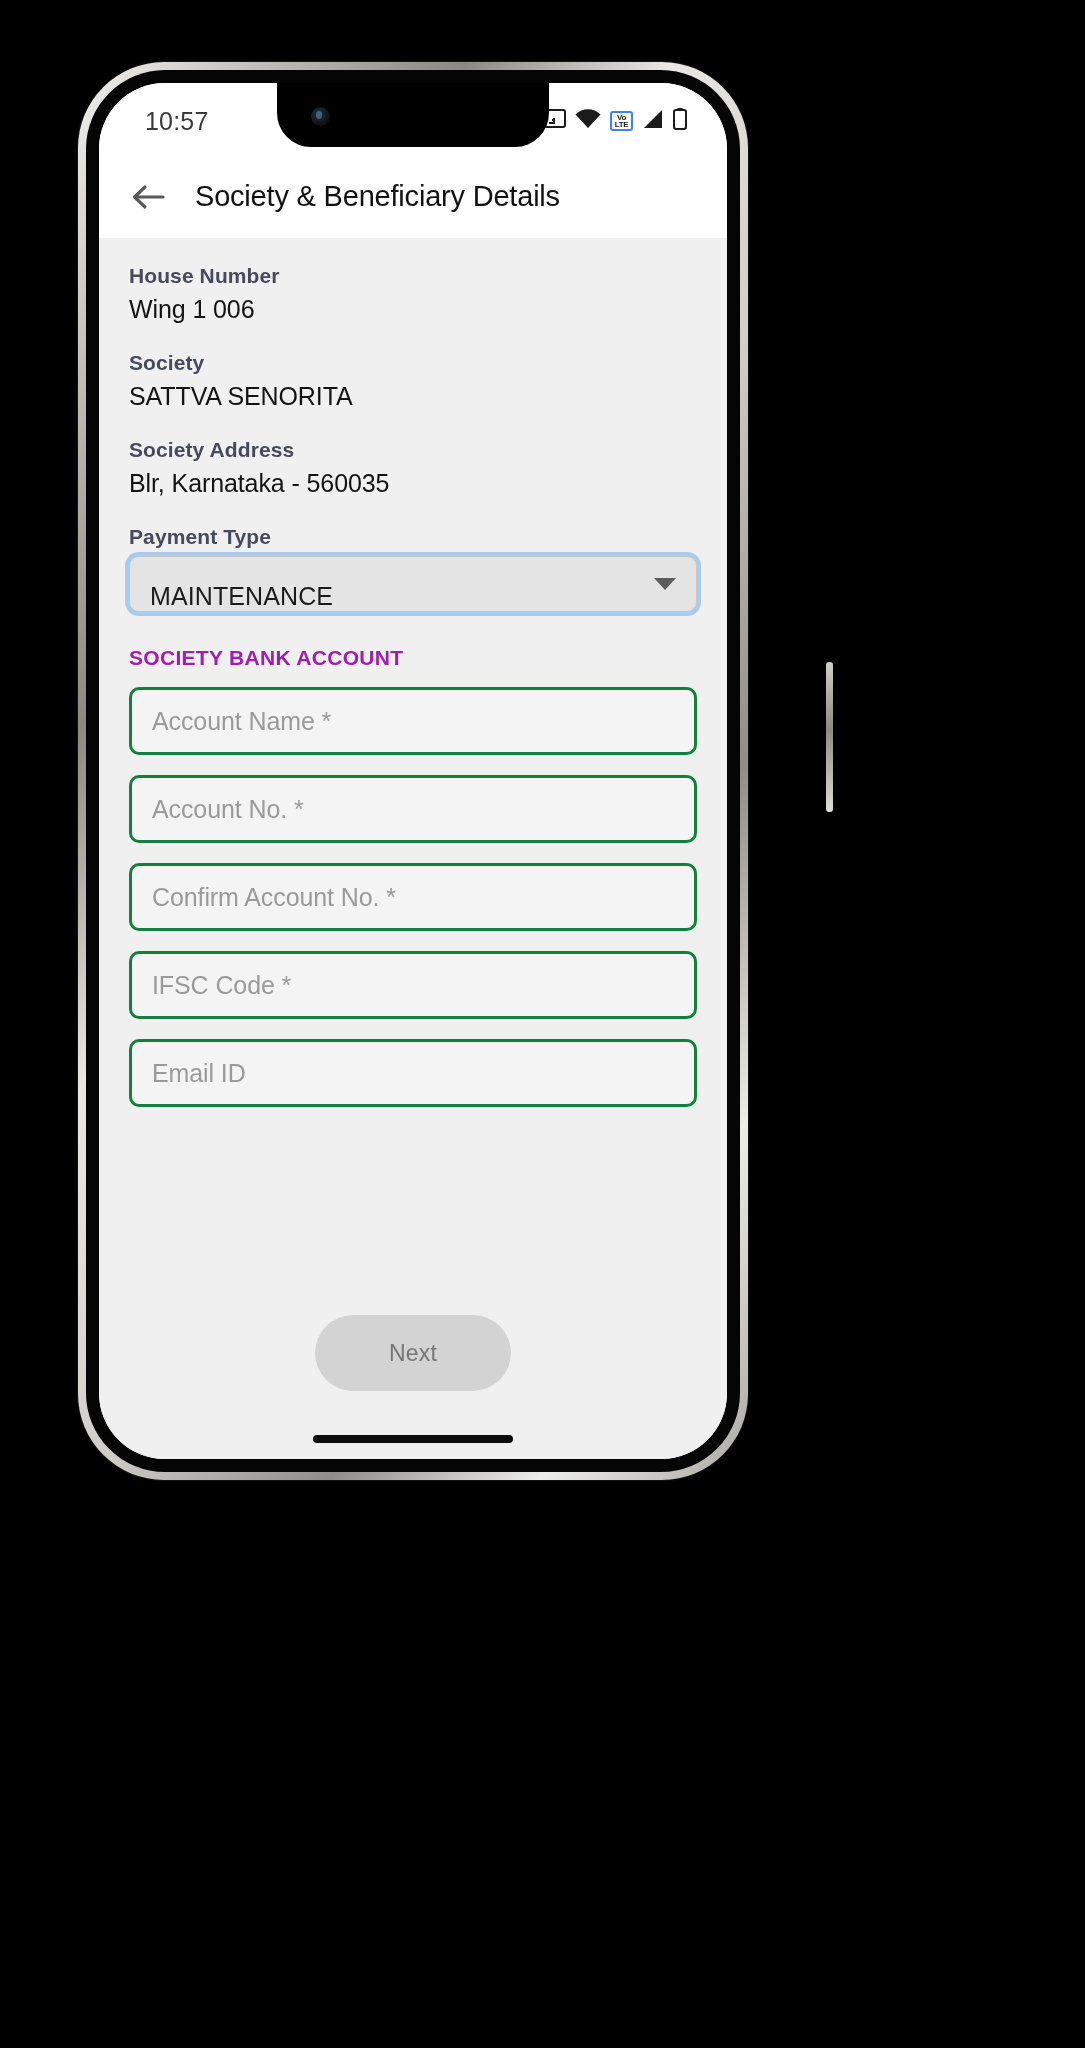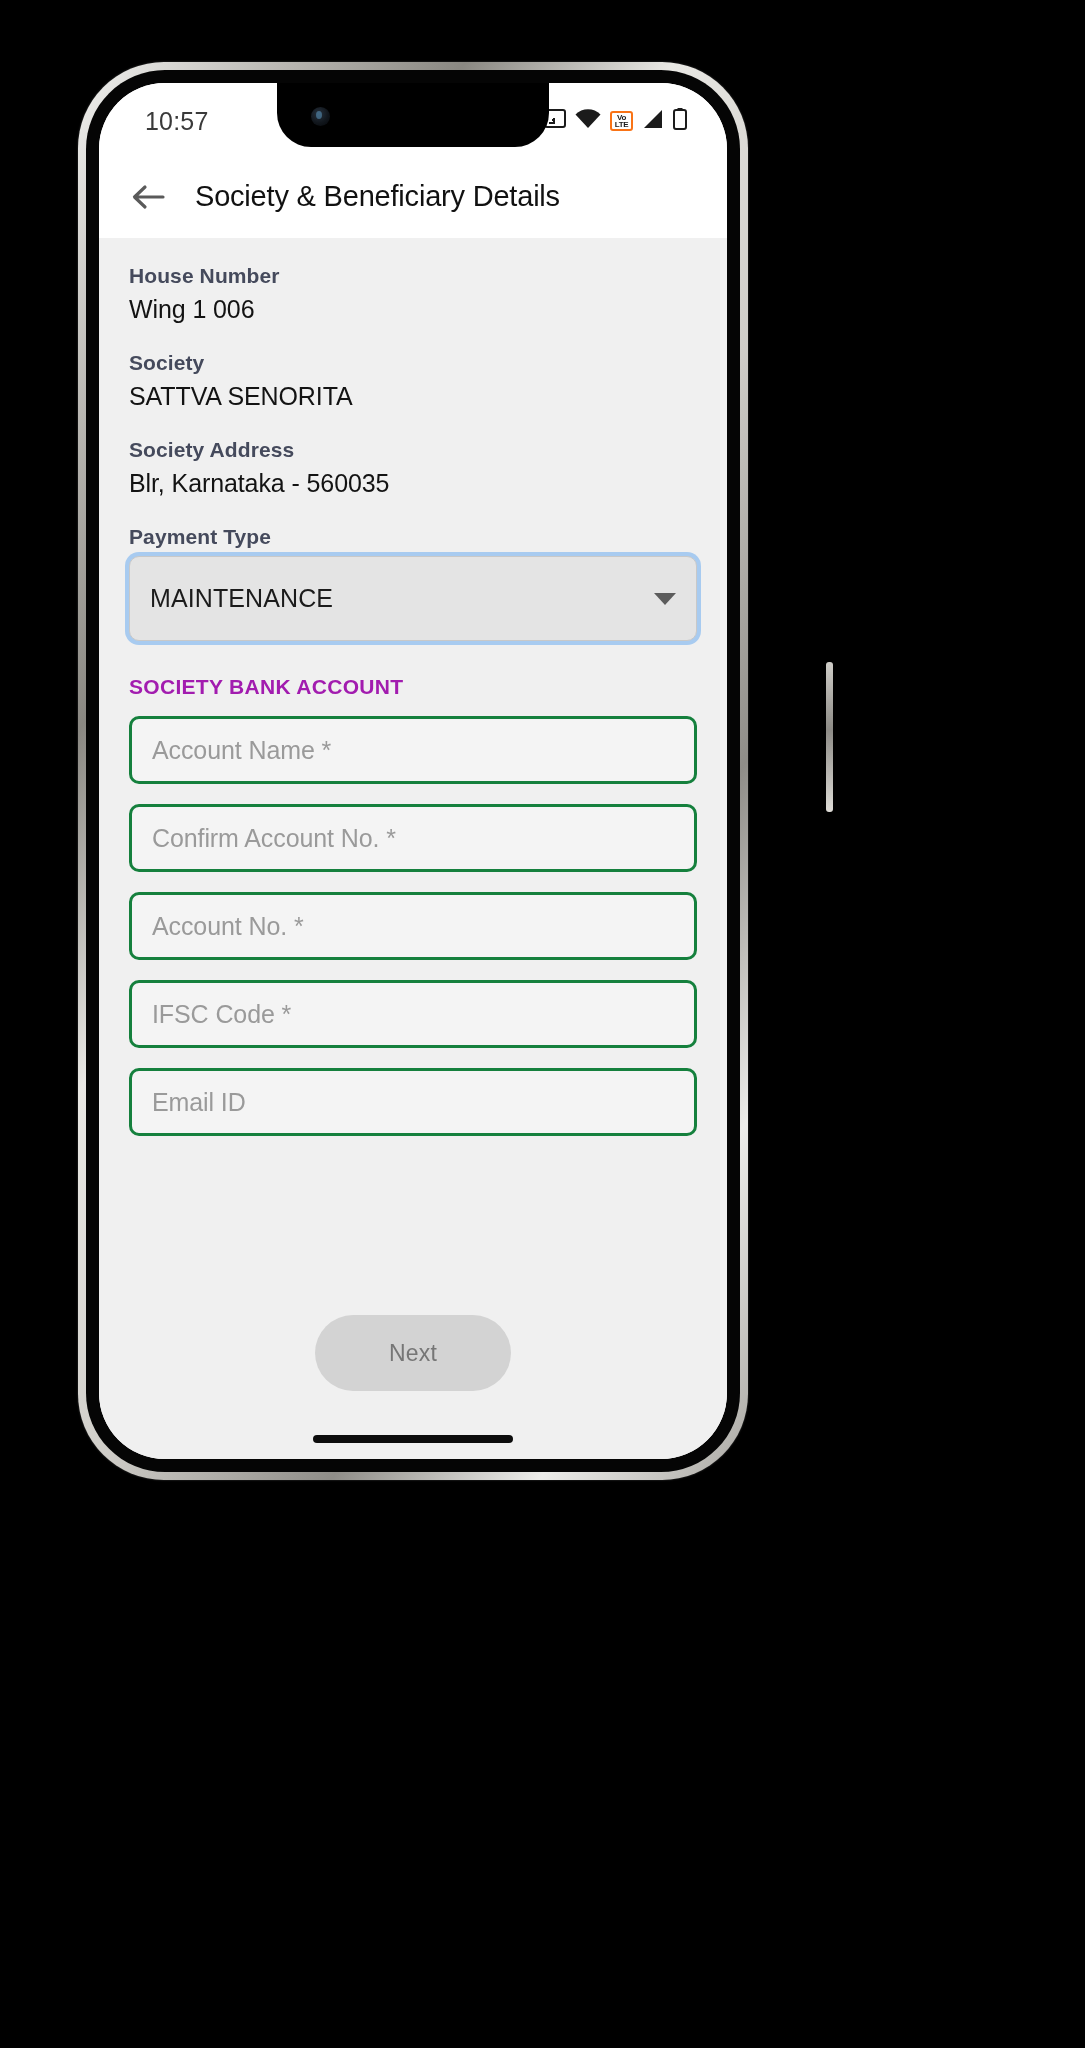--- a/index.html
+++ b/index.html
@@ -85,21 +85,21 @@
     align-items: center;
     gap: 9px;
     padding-top: 4px;
   }
 
   .si { display: block; }
 
   .volte-badge {
     width: 23px;
     height: 20px;
-    border: 2px solid #f97316;
+    border: 2px solid #3b82f6;
     border-radius: 3px;
     font-size: 8px;
     line-height: 7px;
     font-weight: 700;
     color: #1b1b1b;
     text-align: center;
     padding-top: 1px;
     letter-spacing: -0.3px;
   }
 
@@ -181,27 +181,27 @@
     font-weight: 400;
     margin-bottom: 27px;
     letter-spacing: -0.1px;
   }
 
   
   #payment-type-dropdown {
     position: relative;
     margin-top: 3px;
     margin-bottom: 34px;
-    height: 85px;
+    height: 56px;
     border-radius: 10px;
     background: #e4e4e4;
     border: 1px solid #c8c8c8;
     box-shadow: 0 0 0 4px #a8cbf0;
     display: flex;
-    align-items: center;
+    align-items: flex-end;
     padding: 0 20px;
     cursor: pointer;
   }
 
   #payment-type-value {
     font-size: 25px;
     color: #1b1b1b;
     letter-spacing: 0.1px;
   }
 
@@ -368,25 +368,25 @@
           <div id="dropdown-caret"></div>
         </div>
 
         <div id="bank-section-header">SOCIETY BANK ACCOUNT</div>
 
         <div class="text-input">
           <span class="placeholder-text">Account Name *</span>
         </div>
 
         <div class="text-input">
+          <span class="placeholder-text">Account No. *</span>
+        </div>
+
+        <div class="text-input">
           <span class="placeholder-text">Confirm Account No. *</span>
-        </div>
-
-        <div class="text-input">
-          <span class="placeholder-text">Account No. *</span>
         </div>
 
         <div class="text-input">
           <span class="placeholder-text">IFSC Code *</span>
         </div>
 
         <div class="text-input">
           <span class="placeholder-text">Email ID</span>
         </div>
 

